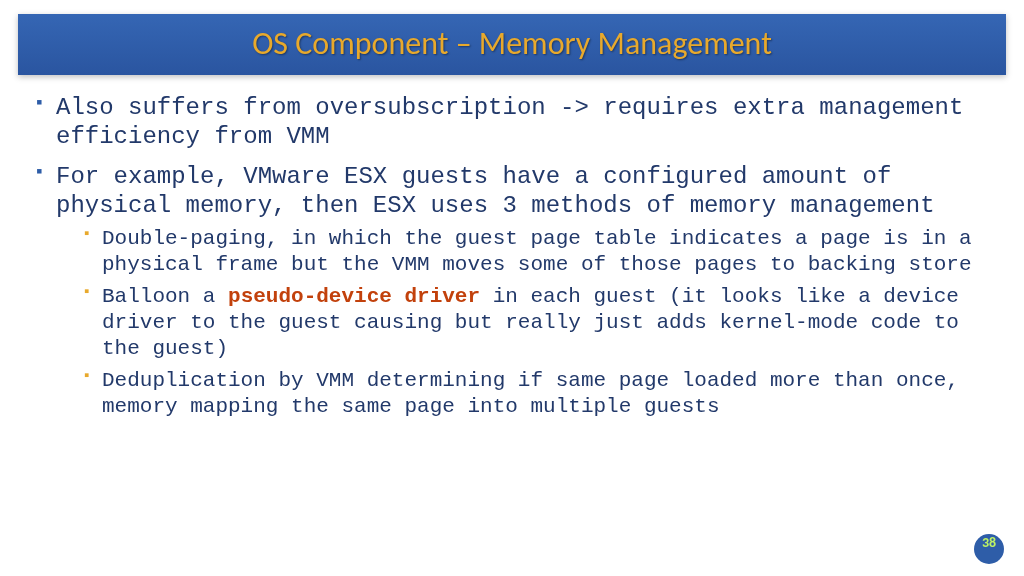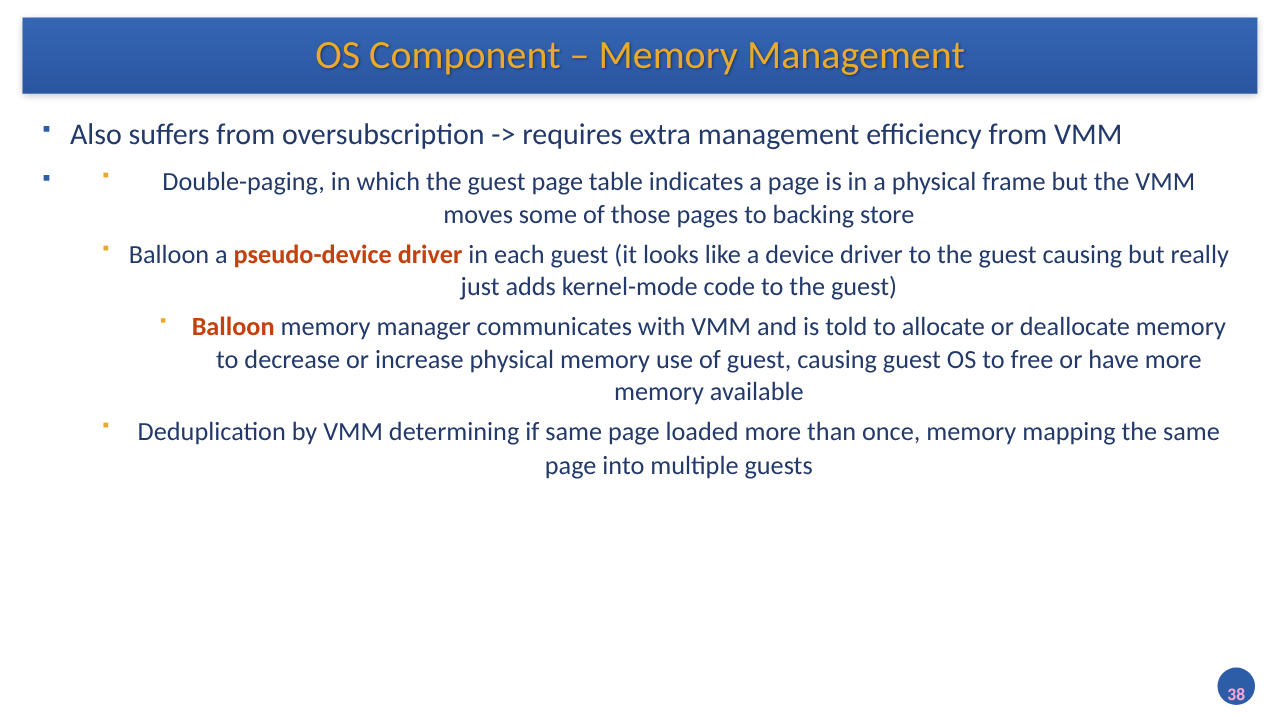--- a/index.html
+++ b/index.html
@@ -22,20 +22,21 @@
   }
   .title-text {
     color: #E8A92C;
     font-size: 32px;
     font-weight: 400;
     text-shadow: 1px 1px 2px rgba(0,0,0,0.4);
   }
   .content {
     padding: 18px 40px 0 34px;
     color: #1F3A68;
+    font-family: Liberation Mono, monospace;
   }
   ul.l1 {
     list-style: none;
     margin: 0;
     padding: 0;
   }
   ul.l1 > li {
     position: relative;
     padding-left: 22px;
     font-size: 24px;
@@ -56,21 +57,20 @@
     margin: 6px 0 0 0;
     padding: 0 0 0 26px;
   }
   ul.l2 > li {
     position: relative;
     padding-left: 20px;
     font-size: 21px;
     line-height: 1.24;
     margin-bottom: 6px;
     color: #22396a;
-    text-align: center;
   }
   ul.l2 > li::before {
     content: "▪";
     position: absolute;
     left: 0;
     top: 0;
     color: #E8A92C;
     font-size: 15px;
   }
   ul.l3 {
@@ -98,52 +98,48 @@
     font-weight: 700;
   }
   .page-num {
     position: absolute;
     right: 20px;
     bottom: 12px;
     width: 30px;
     height: 30px;
     border-radius: 50%;
     background: #2E5DA8;
-    color: #f9a8d4;
+    color: #bef264;
     font-size: 14px;
     font-weight: 700;
     display: flex;
-    align-items: flex-end;
+    align-items: flex-start;
     justify-content: center;
   }
 </style>
 </head>
 <body>
 
 <div class="title-bar">
   <span class="title-text">OS Component – Memory Management</span>
 </div>
 
 <div class="content">
   <ul class="l1">
     <li>
       <span>Also suffers from oversubscription -&gt; requires extra management efficiency from VMM</span>
     </li>
     <li>
+      <span>For example, VMware ESX guests have a configured amount of physical memory, then ESX uses 3 methods of memory management</span>
       <ul class="l2">
         <li>
           <span>Double-paging, in which the guest page table indicates a page is in a physical frame but the VMM moves some of those pages to backing store</span>
         </li>
         <li>
           <span>Balloon a </span><span class="hl">pseudo-device driver</span><span> in each guest (it looks like a device driver to the guest causing but really just adds kernel-mode code to the guest)</span>
-          <ul class="l3">
-            <li>
-              <span class="hl">Balloon</span><span> memory manager communicates with VMM and is told to allocate or deallocate memory to decrease or increase physical memory use of guest, causing guest OS to free or have more memory available</span>
-            </li>
-          </ul>
         </li>
         <li>
           <span>Deduplication by VMM determining if same page loaded more than once, memory mapping the same page into multiple guests</span>
         </li>
       </ul>
     </li>
   </ul>
 </div>
 
 <div class="page-num">

